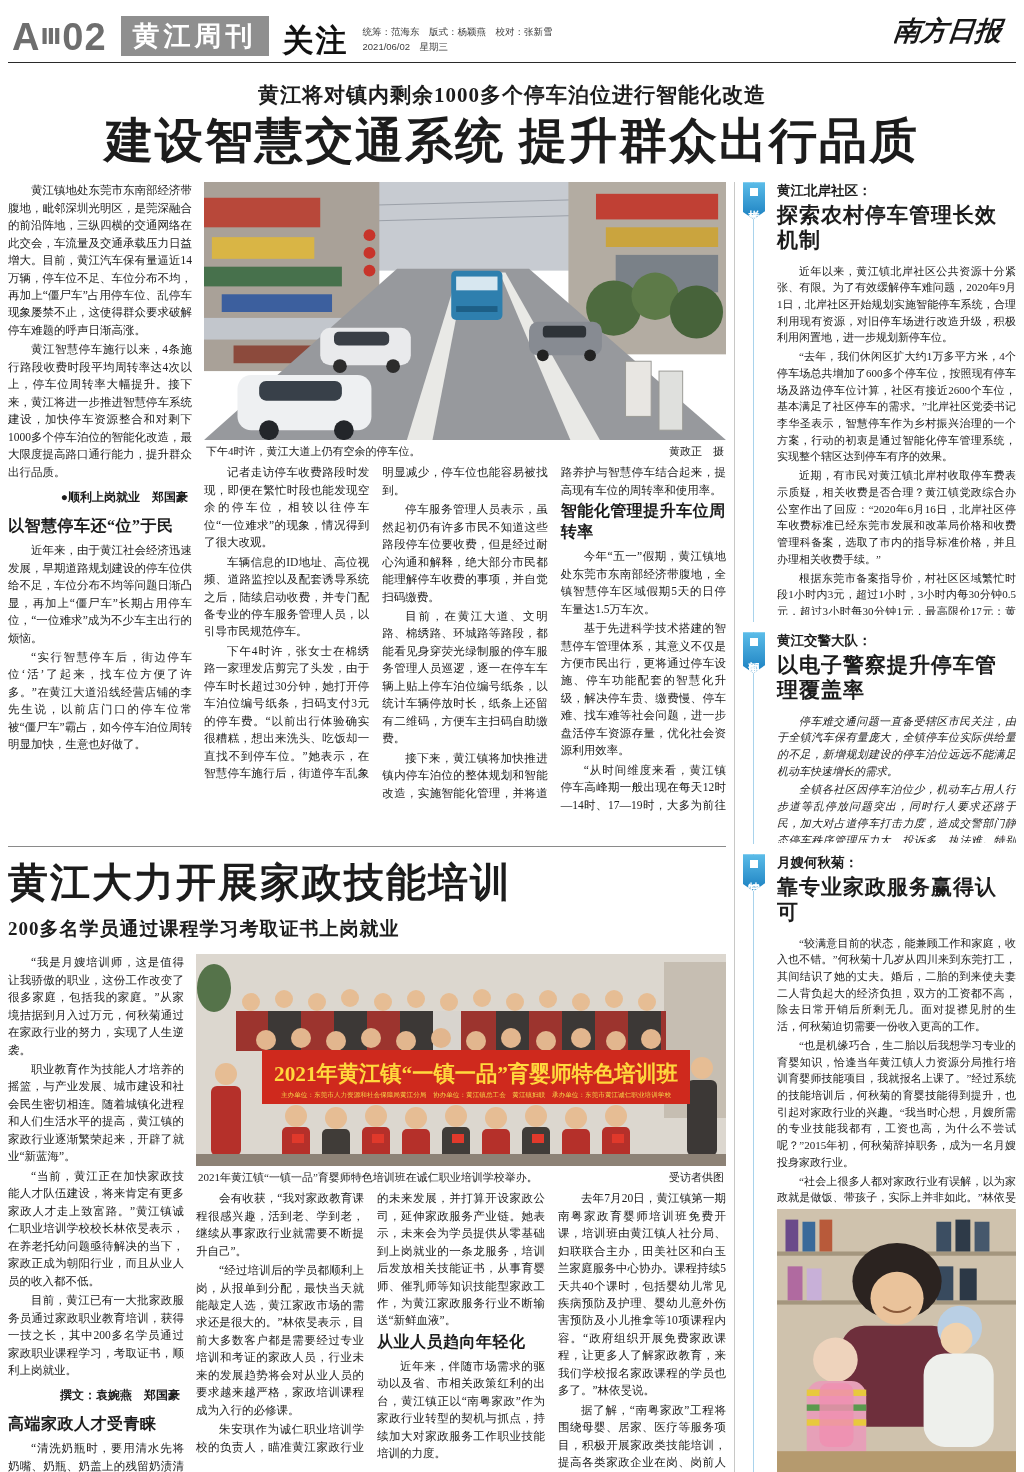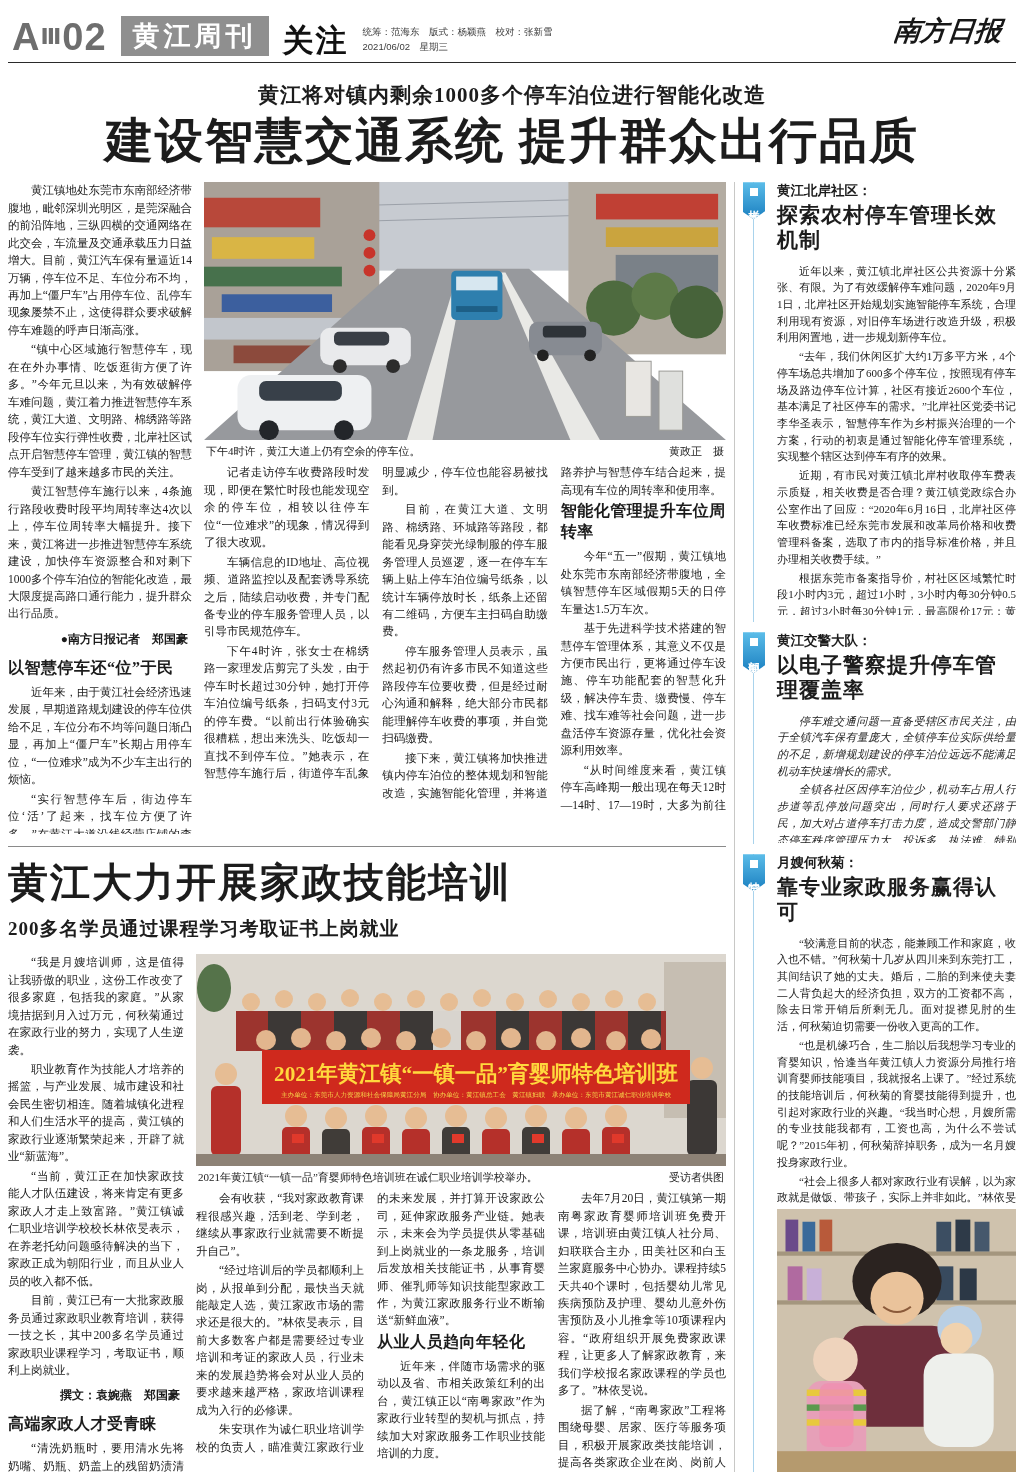--- a/index.html
+++ b/index.html
@@ -90,24 +90,23 @@
   <div class="kicker">黄江将对镇内剩余1000多个停车泊位进行智能化改造</div>
   <h1 class="headline">建设智慧交通系统 提升群众出行品质</h1>
 
   <div class="content-grid">
 
     <div>
       <div class="lead-grid">
         <div class="col-left">
           <div>
               <p class="para">黄江镇地处东莞市东南部经济带腹地，毗邻深圳光明区，是莞深融合的前沿阵地，三纵四横的交通网络在此交会，车流量及交通承载压力日益增大。目前，黄江汽车保有量逼近14万辆，停车位不足、车位分布不均，再加上“僵尸车”占用停车位、乱停车现象屡禁不止，这使得群众要求破解停车难题的呼声日渐高涨。</p>
-              <p class="para">“镇中心区域施行智慧停车，现在在外办事情、吃饭逛街方便了许多。”今年元旦以来，为有效破解停车难问题，黄江着力推进智慧停车系统，黄江大道、文明路、棉绣路等路段停车位实行弹性收费，北岸社区试点开启智慧停车管理，黄江镇的智慧停车受到了越来越多市民的关注。</p>
               <p class="para">黄江智慧停车施行以来，4条施行路段收费时段平均周转率达4次以上，停车位周转率大幅提升。接下来，黄江将进一步推进智慧停车系统建设，加快停车资源整合和对剩下1000多个停车泊位的智能化改造，最大限度提高路口通行能力，提升群众出行品质。</p>
             </div>
-          <div class="byline">●南方日报记者　郑国豪</div>
+          <div class="byline">●顺利上岗就业　郑国豪</div>
           <h3 class="subhead">以智慧停车还“位”于民</h3>
           <div>
               <p class="para">近年来，由于黄江社会经济迅速发展，早期道路规划建设的停车位供给不足，车位分布不均等问题日渐凸显，再加上“僵尸车”长期占用停车位，“一位难求”成为不少车主出行的烦恼。</p>
               <p class="para">“实行智慧停车后，街边停车位‘活’了起来，找车位方便了许多。”在黄江大道沿线经营店铺的李先生说，以前店门口的停车位常被“僵尸车”霸占，如今停车泊位周转明显加快，生意也好做了。</p>
             </div>
         </div>
         <div class="col-center">
 
           <svg class="photo-frame" viewBox="0 0 530 262" preserveAspectRatio="none">
             <rect width="530" height="90" fill="#c7cbd1"></rect>
@@ -160,22 +159,22 @@
             <rect x="462" y="192" width="24" height="60" fill="#dfe0dd" stroke="#9a9a96"></rect>
           </svg>
           <div class="caption">
             <span>下午4时许，黄江大道上仍有空余的停车位。</span>
             <span class="credit">黄政正　摄</span>
           </div>
           <div class="three-col">
               <p class="para">记者走访停车收费路段时发现，即便在繁忙时段也能发现空余的停车位，相较以往停车位“一位难求”的现象，情况得到了很大改观。</p>
               <p class="para">车辆信息的ID地址、高位视频、道路监控以及配套诱导系统之后，陆续启动收费，并专门配备专业的停车服务管理人员，以引导市民规范停车。</p>
               <p class="para">下午4时许，张女士在棉绣路一家理发店剪完了头发，由于停车时长超过30分钟，她打开停车泊位编号纸条，扫码支付3元的停车费。“以前出行体验确实很糟糕，想出来洗头、吃饭却一直找不到停车位。”她表示，在智慧停车施行后，街道停车乱象明显减少，停车位也能容易被找到。</p>
+              <p class="para">停车服务管理人员表示，虽然起初仍有许多市民不知道这些路段停车位要收费，但是经过耐心沟通和解释，绝大部分市民都能理解停车收费的事项，并自觉扫码缴费。</p>
               <p class="para">目前，在黄江大道、文明路、棉绣路、环城路等路段，都能看见身穿荧光绿制服的停车服务管理人员巡逻，逐一在停车车辆上贴上停车泊位编号纸条，以统计车辆停放时长，纸条上还留有二维码，方便车主扫码自助缴费。</p>
-              <p class="para">停车服务管理人员表示，虽然起初仍有许多市民不知道这些路段停车位要收费，但是经过耐心沟通和解释，绝大部分市民都能理解停车收费的事项，并自觉扫码缴费。</p>
               <p class="para">接下来，黄江镇将加快推进镇内停车泊位的整体规划和智能改造，实施智能化管理，并将道路养护与智慧停车结合起来，提高现有车位的周转率和使用率。</p>
               <h4 class="col-subhead">智能化管理提升车位周转率</h4>
               <p class="para">今年“五一”假期，黄江镇地处东莞市东南部经济带腹地，全镇智慧停车区域假期5天的日停车量达1.5万车次。</p>
               <p class="para">基于先进科学技术搭建的智慧停车管理体系，其意义不仅是方便市民出行，更将通过停车设施、停车功能配套的智慧化升级，解决停车贵、缴费慢、停车难、找车难等社会问题，进一步盘活停车资源存量，优化社会资源利用效率。</p>
               <p class="para">“从时间维度来看，黄江镇停车高峰期一般出现在每天12时—14时、17—19时，大多为前往周边商铺就餐和消费的车主。”黄江静态交通公司相关负责人介绍，通过信息化停车平台系统，停车用户可以通过“莞停车”公众号，准确查询到停车场的位置信息、数量信息、空余泊位信息等，还可通过平台停车诱导功能以及配置的导航系统快速完成停车，减少寻找泊位的时间和因此造成的拥堵，提升通行效率。</p>
             </div>
         </div>
       </div>
 
       <div class="story-divider"></div>

